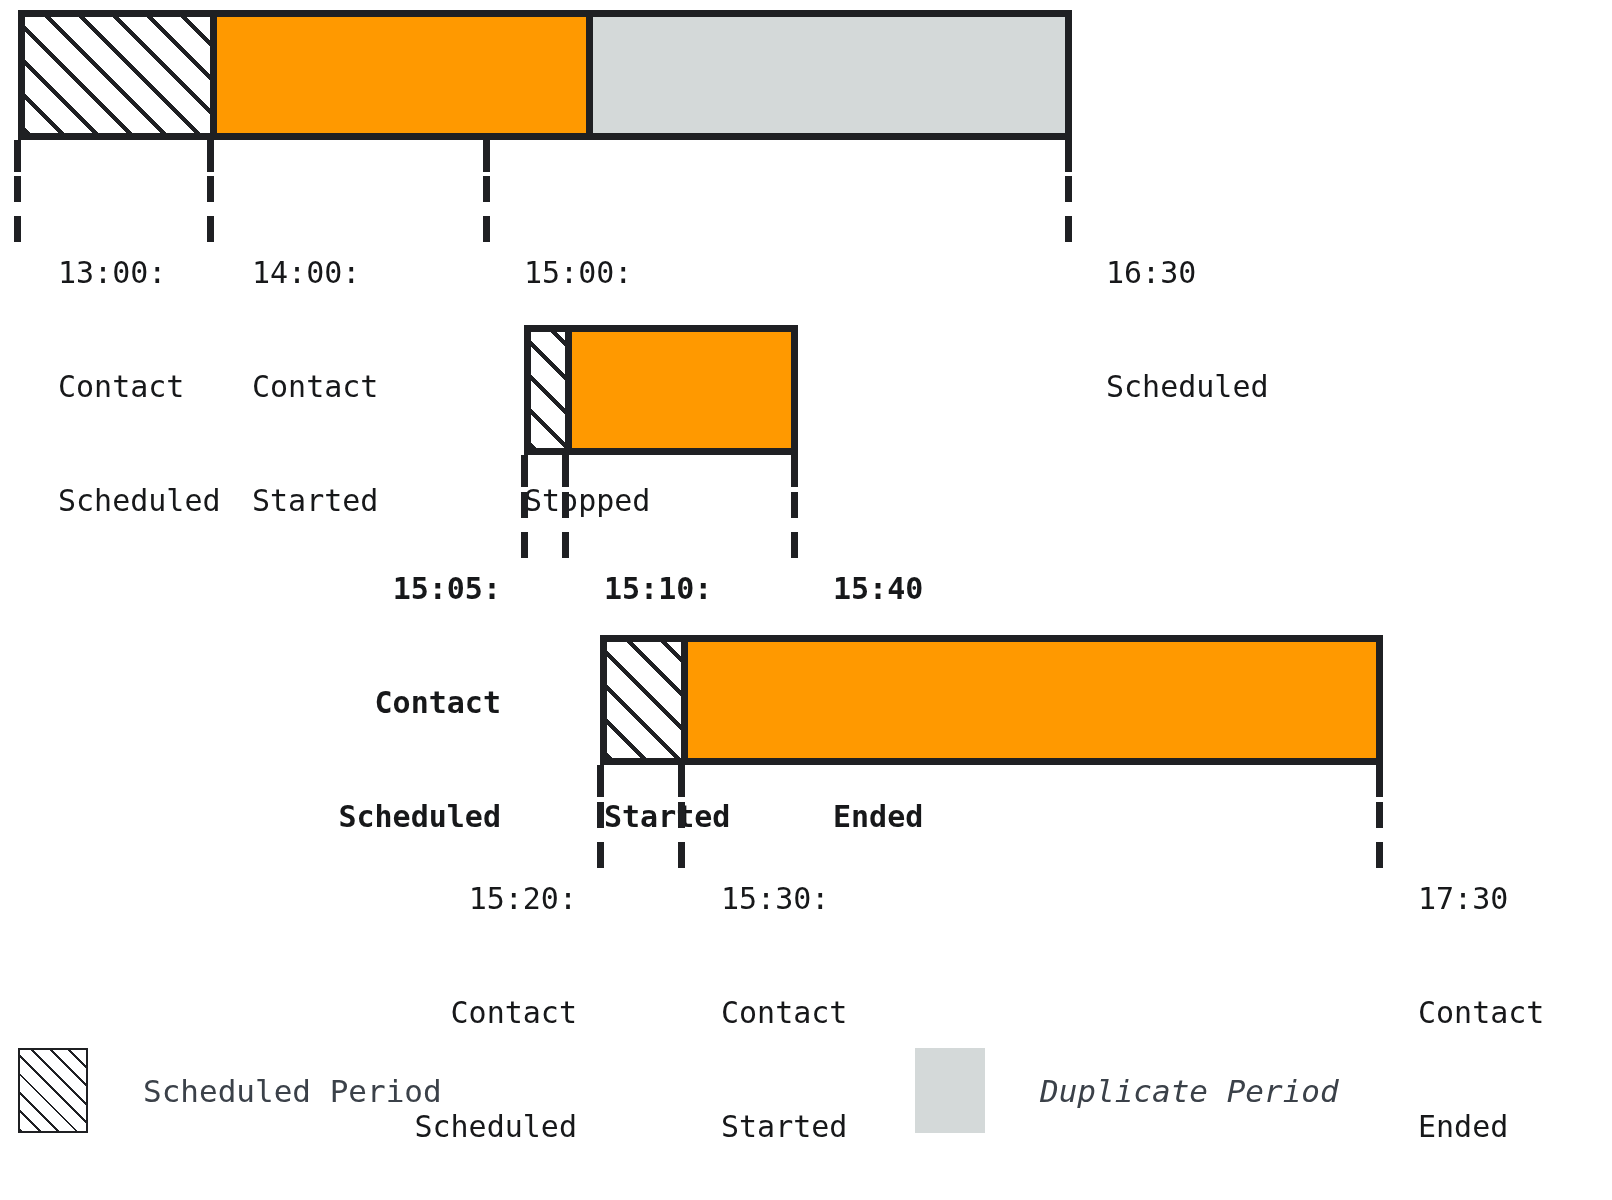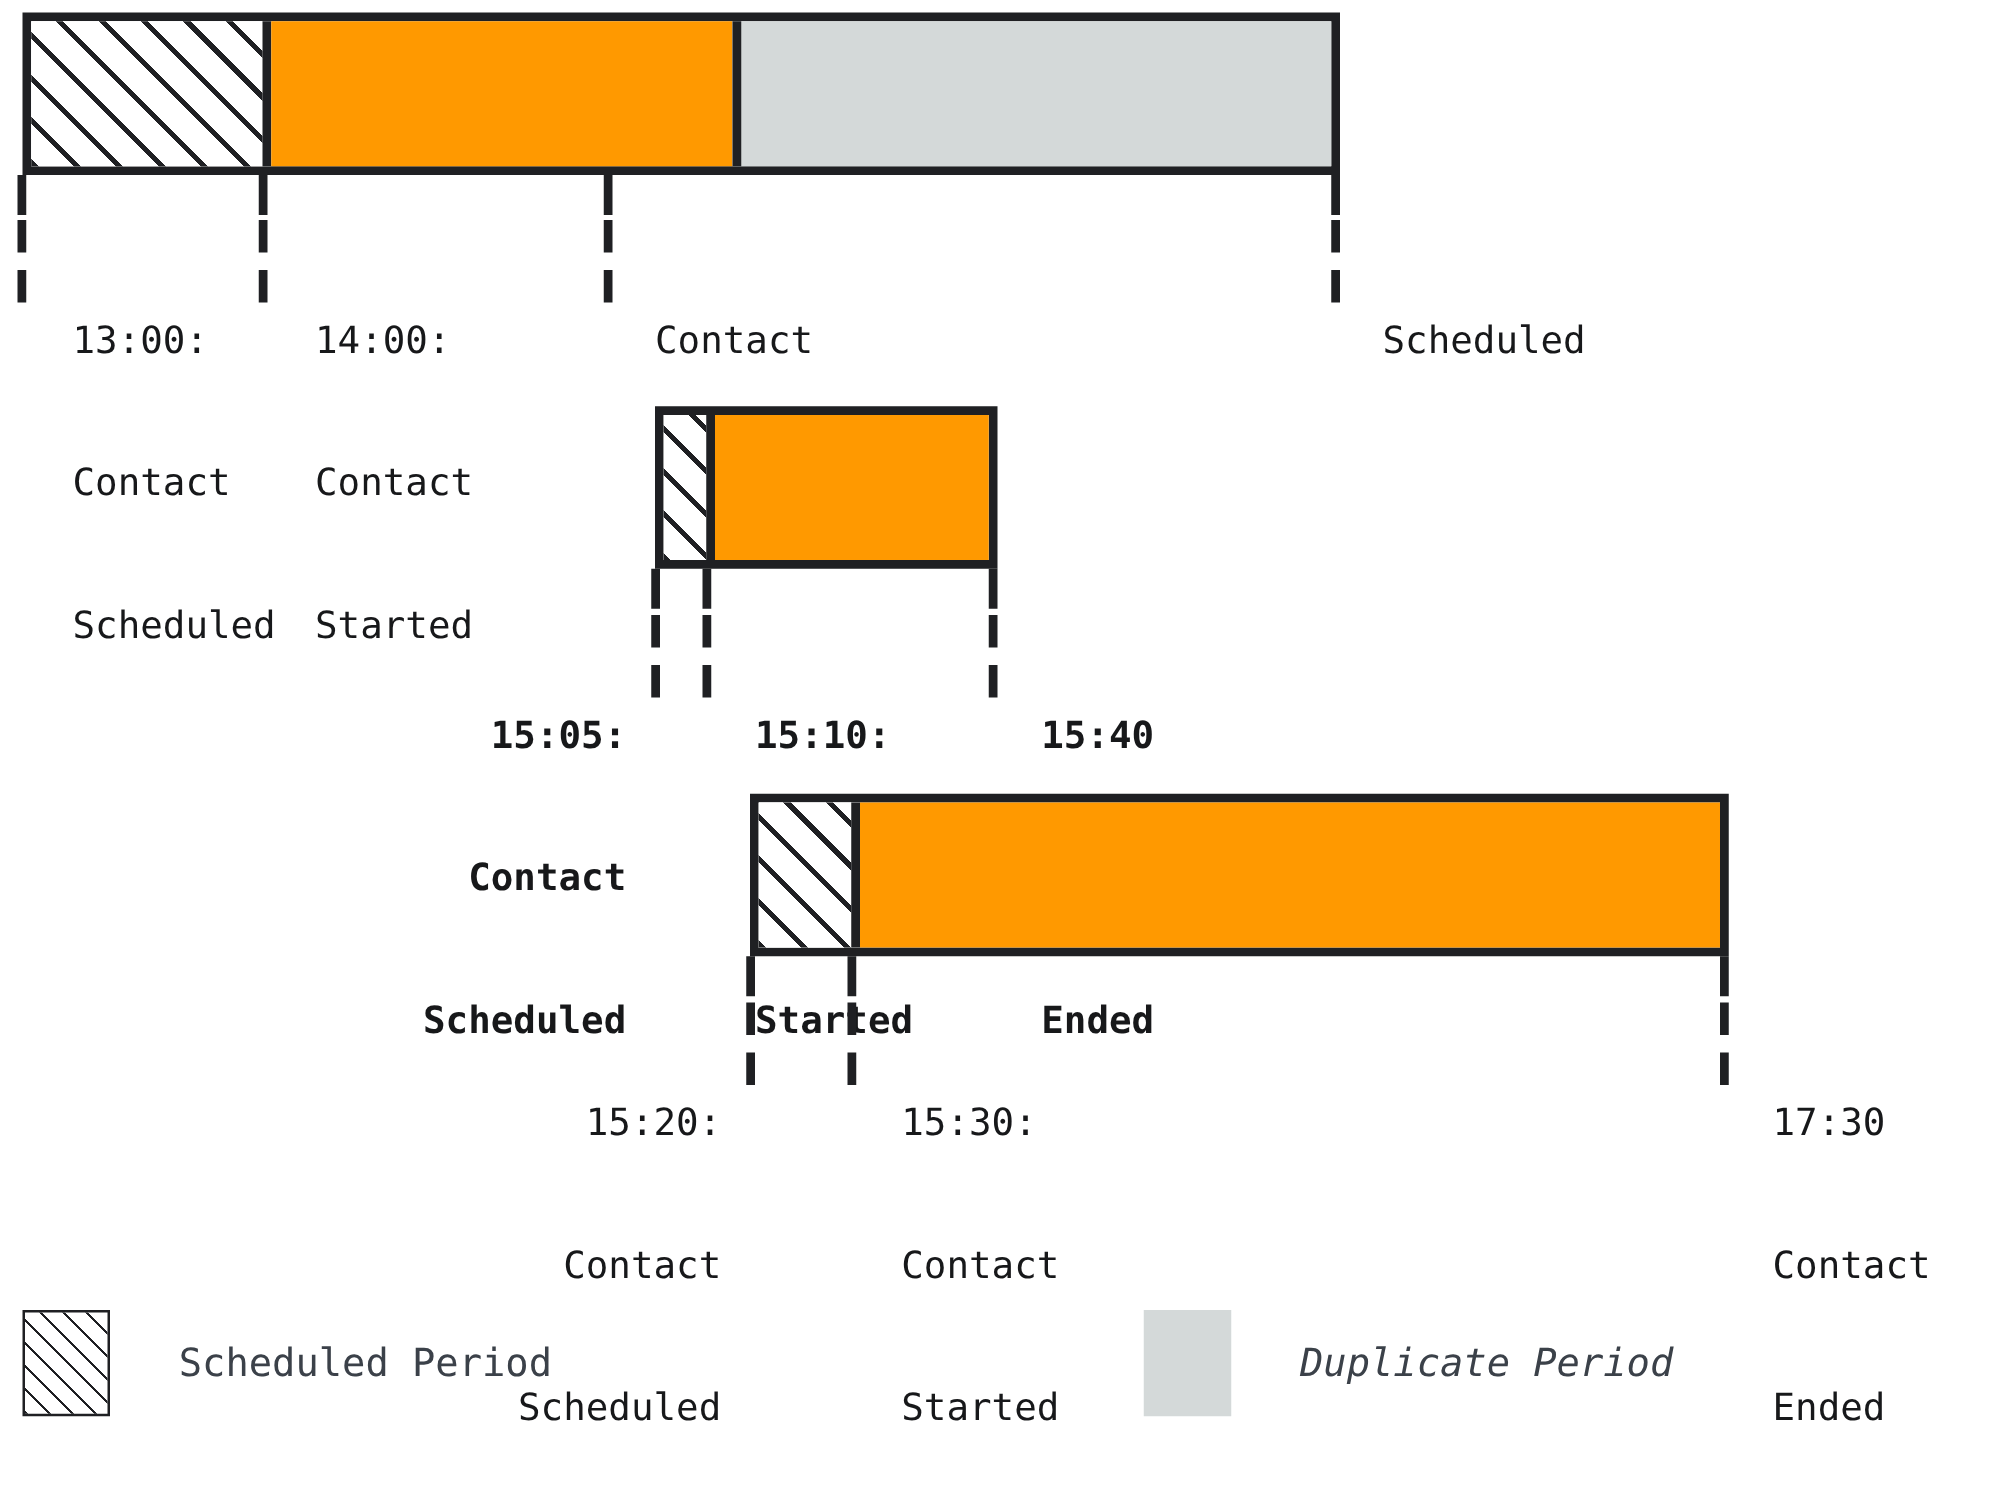--- a/index.html
+++ b/index.html
@@ -155,25 +155,27 @@
       <div>Scheduled</div>
     </div>
 
     <div class="label" style="left:252px; top:178px; width:240px;">
       <div>14:00:</div>
       <div>Contact</div>
       <div>Started</div>
     </div>
 
     <div class="label" style="left:524px; top:178px; width:300px;">
+      <div>15:00:</div>
       <div>Contact</div>
       <div>Stopped</div>
     </div>
 
     <div class="label" style="left:1106px; top:178px; width:330px;">
+      <div>16:30</div>
       <div>Scheduled</div>
     </div>
   </div>
 
   <div class="timeline" style="left:0px; top:310px; width:1612px; height:300px;font-weight:bold;">
 
     <div class="bar" style="left:524px; top:15px; width:274px; height:130px;">
       <div class="seg scheduled" style="left:0px; width:41px;"></div>
       <div class="seg metered" style="left:41px; right:0px;"></div>
     </div>

